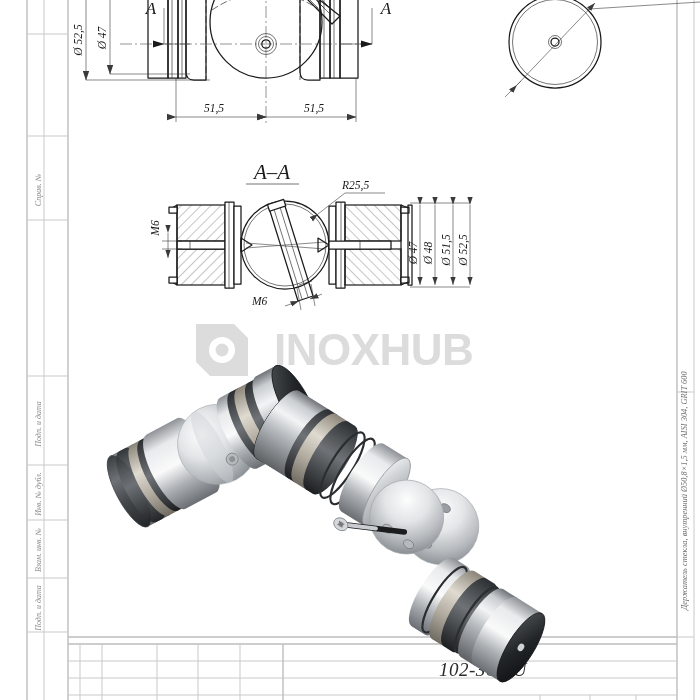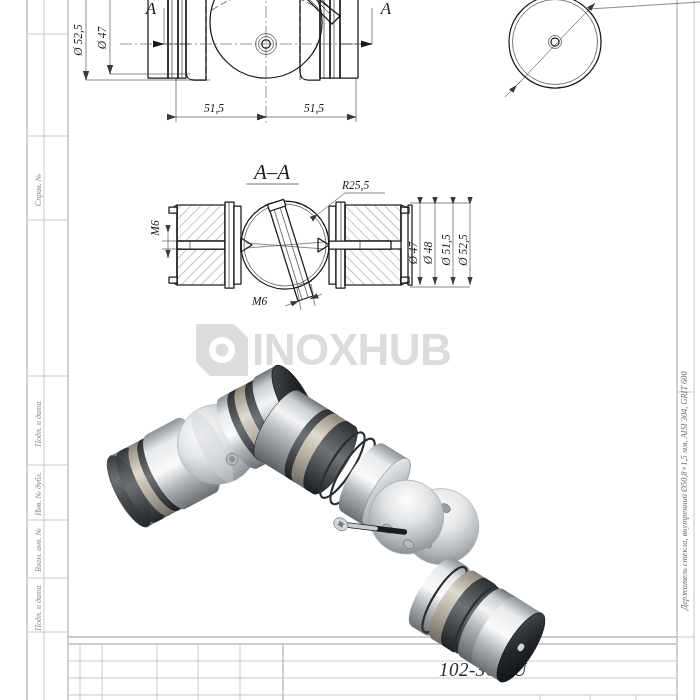--- a/index.html
+++ b/index.html
@@ -29,21 +29,21 @@
             font-size:17px;fill:#1a1a1a;}
   .partno{font-family:"Liberation Serif",serif;font-style:italic;
           font-size:19px;fill:#2b2b2b;letter-spacing:0.5px;}
   .sidelbl{font-family:"Liberation Serif",serif;font-style:italic;
            font-size:8px;fill:#8c8c8c;}
   .speclbl{font-family:"Liberation Serif",serif;font-style:italic;
            font-size:8.4px;fill:#6d6d6d;}
 
   
   #watermark{left:196px;top:322px;width:300px;height:56px;
-             display:flex;align-items:center;gap:4px;
+             display:flex;align-items:center;gap:26px;
              pointer-events:none;}
   #wm-logo{width:52px;height:52px;flex:0 0 auto;}
   #wm-text{font-family:"Liberation Sans",sans-serif;font-weight:bold;
            font-size:44px;letter-spacing:-0.5px;color:#dcdcdc;
            line-height:1;}
 </style>
 </head>
 <body>
 
 <div id="stage">

